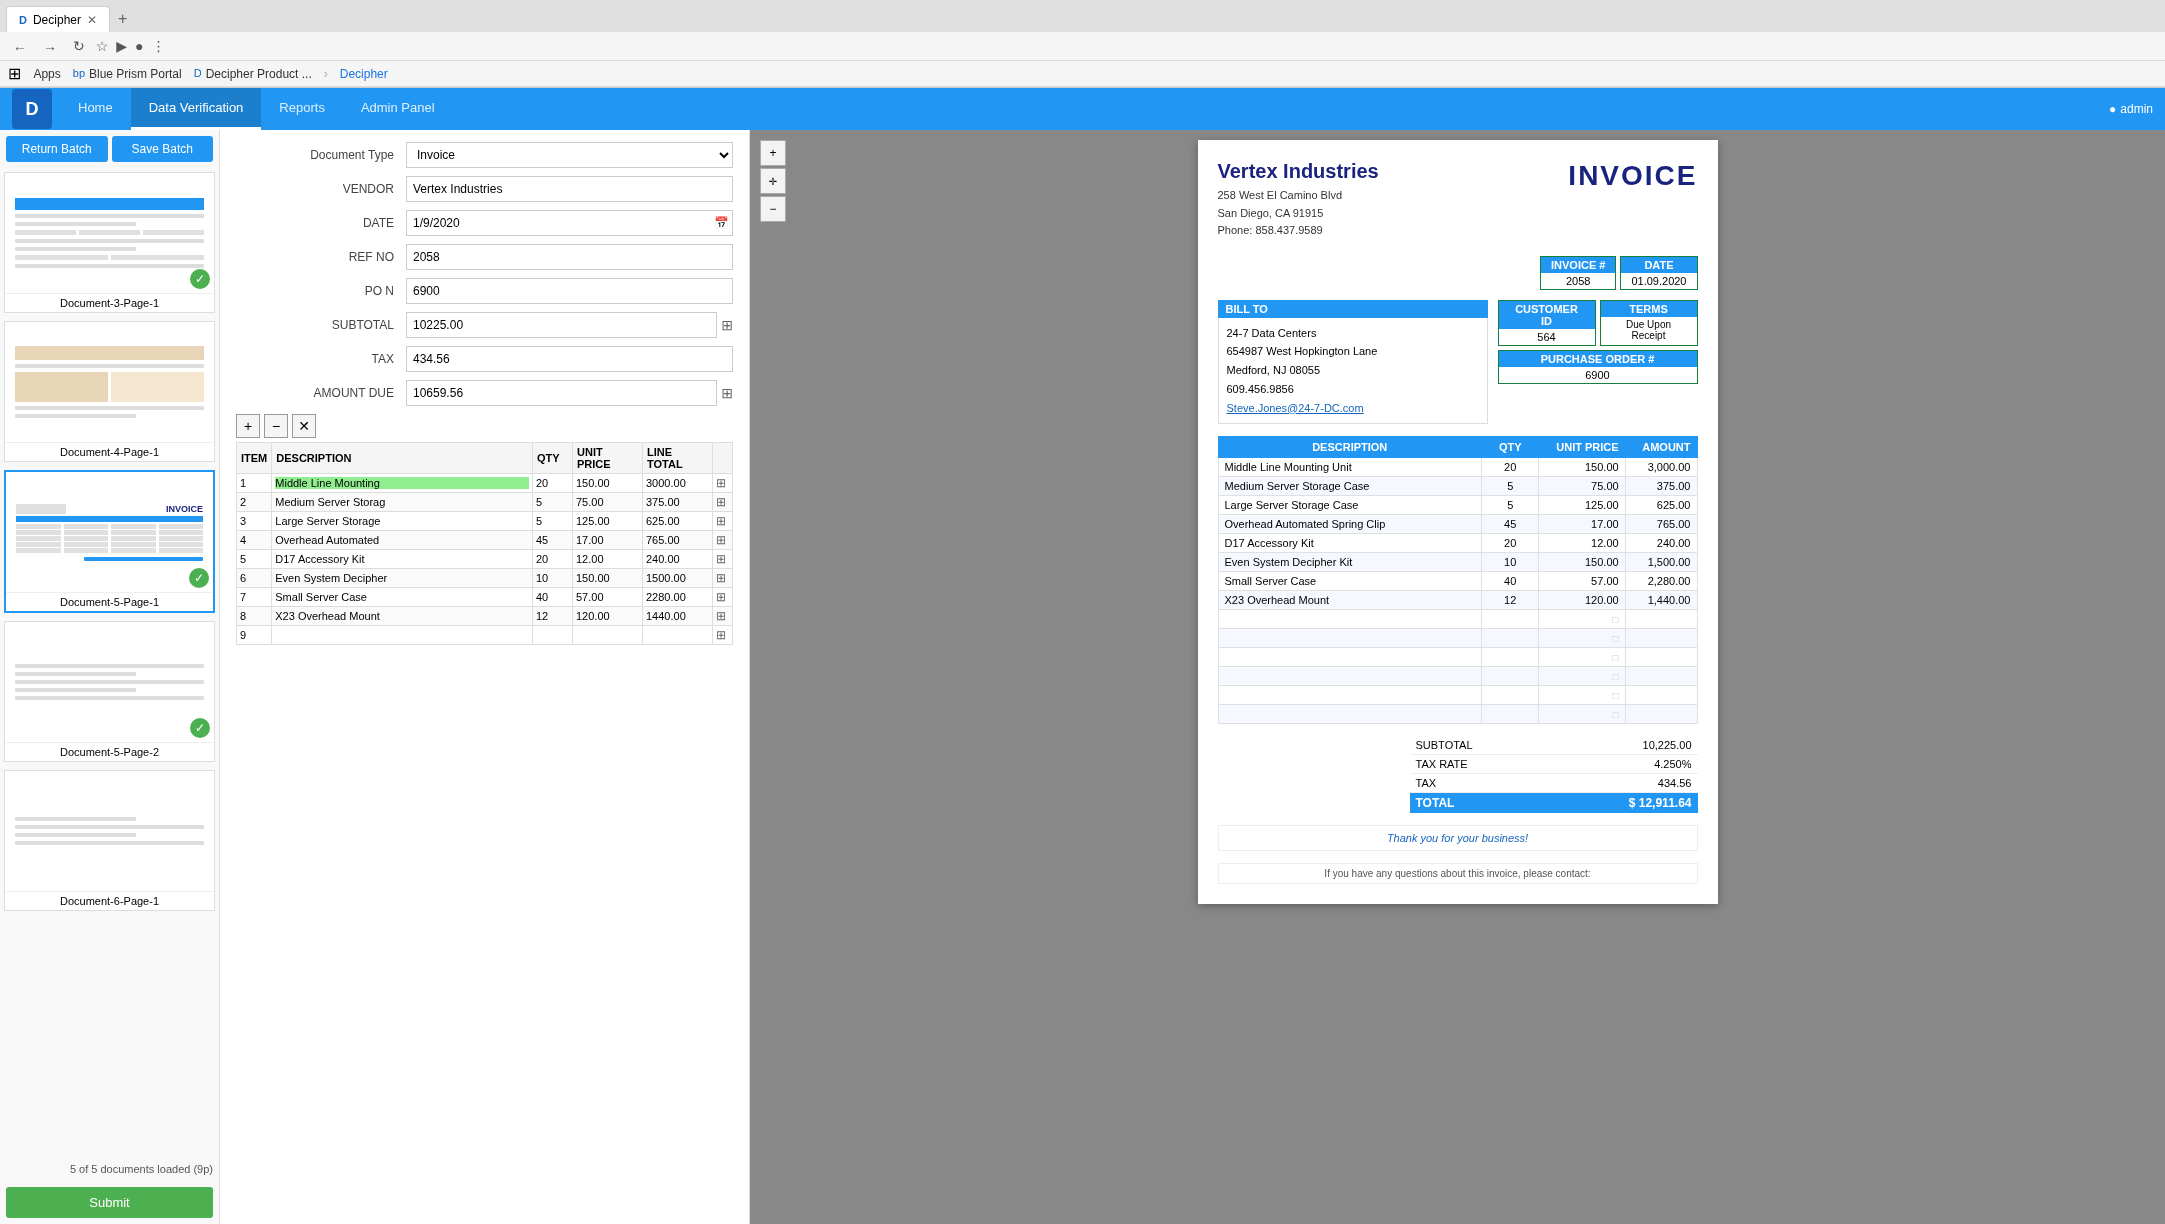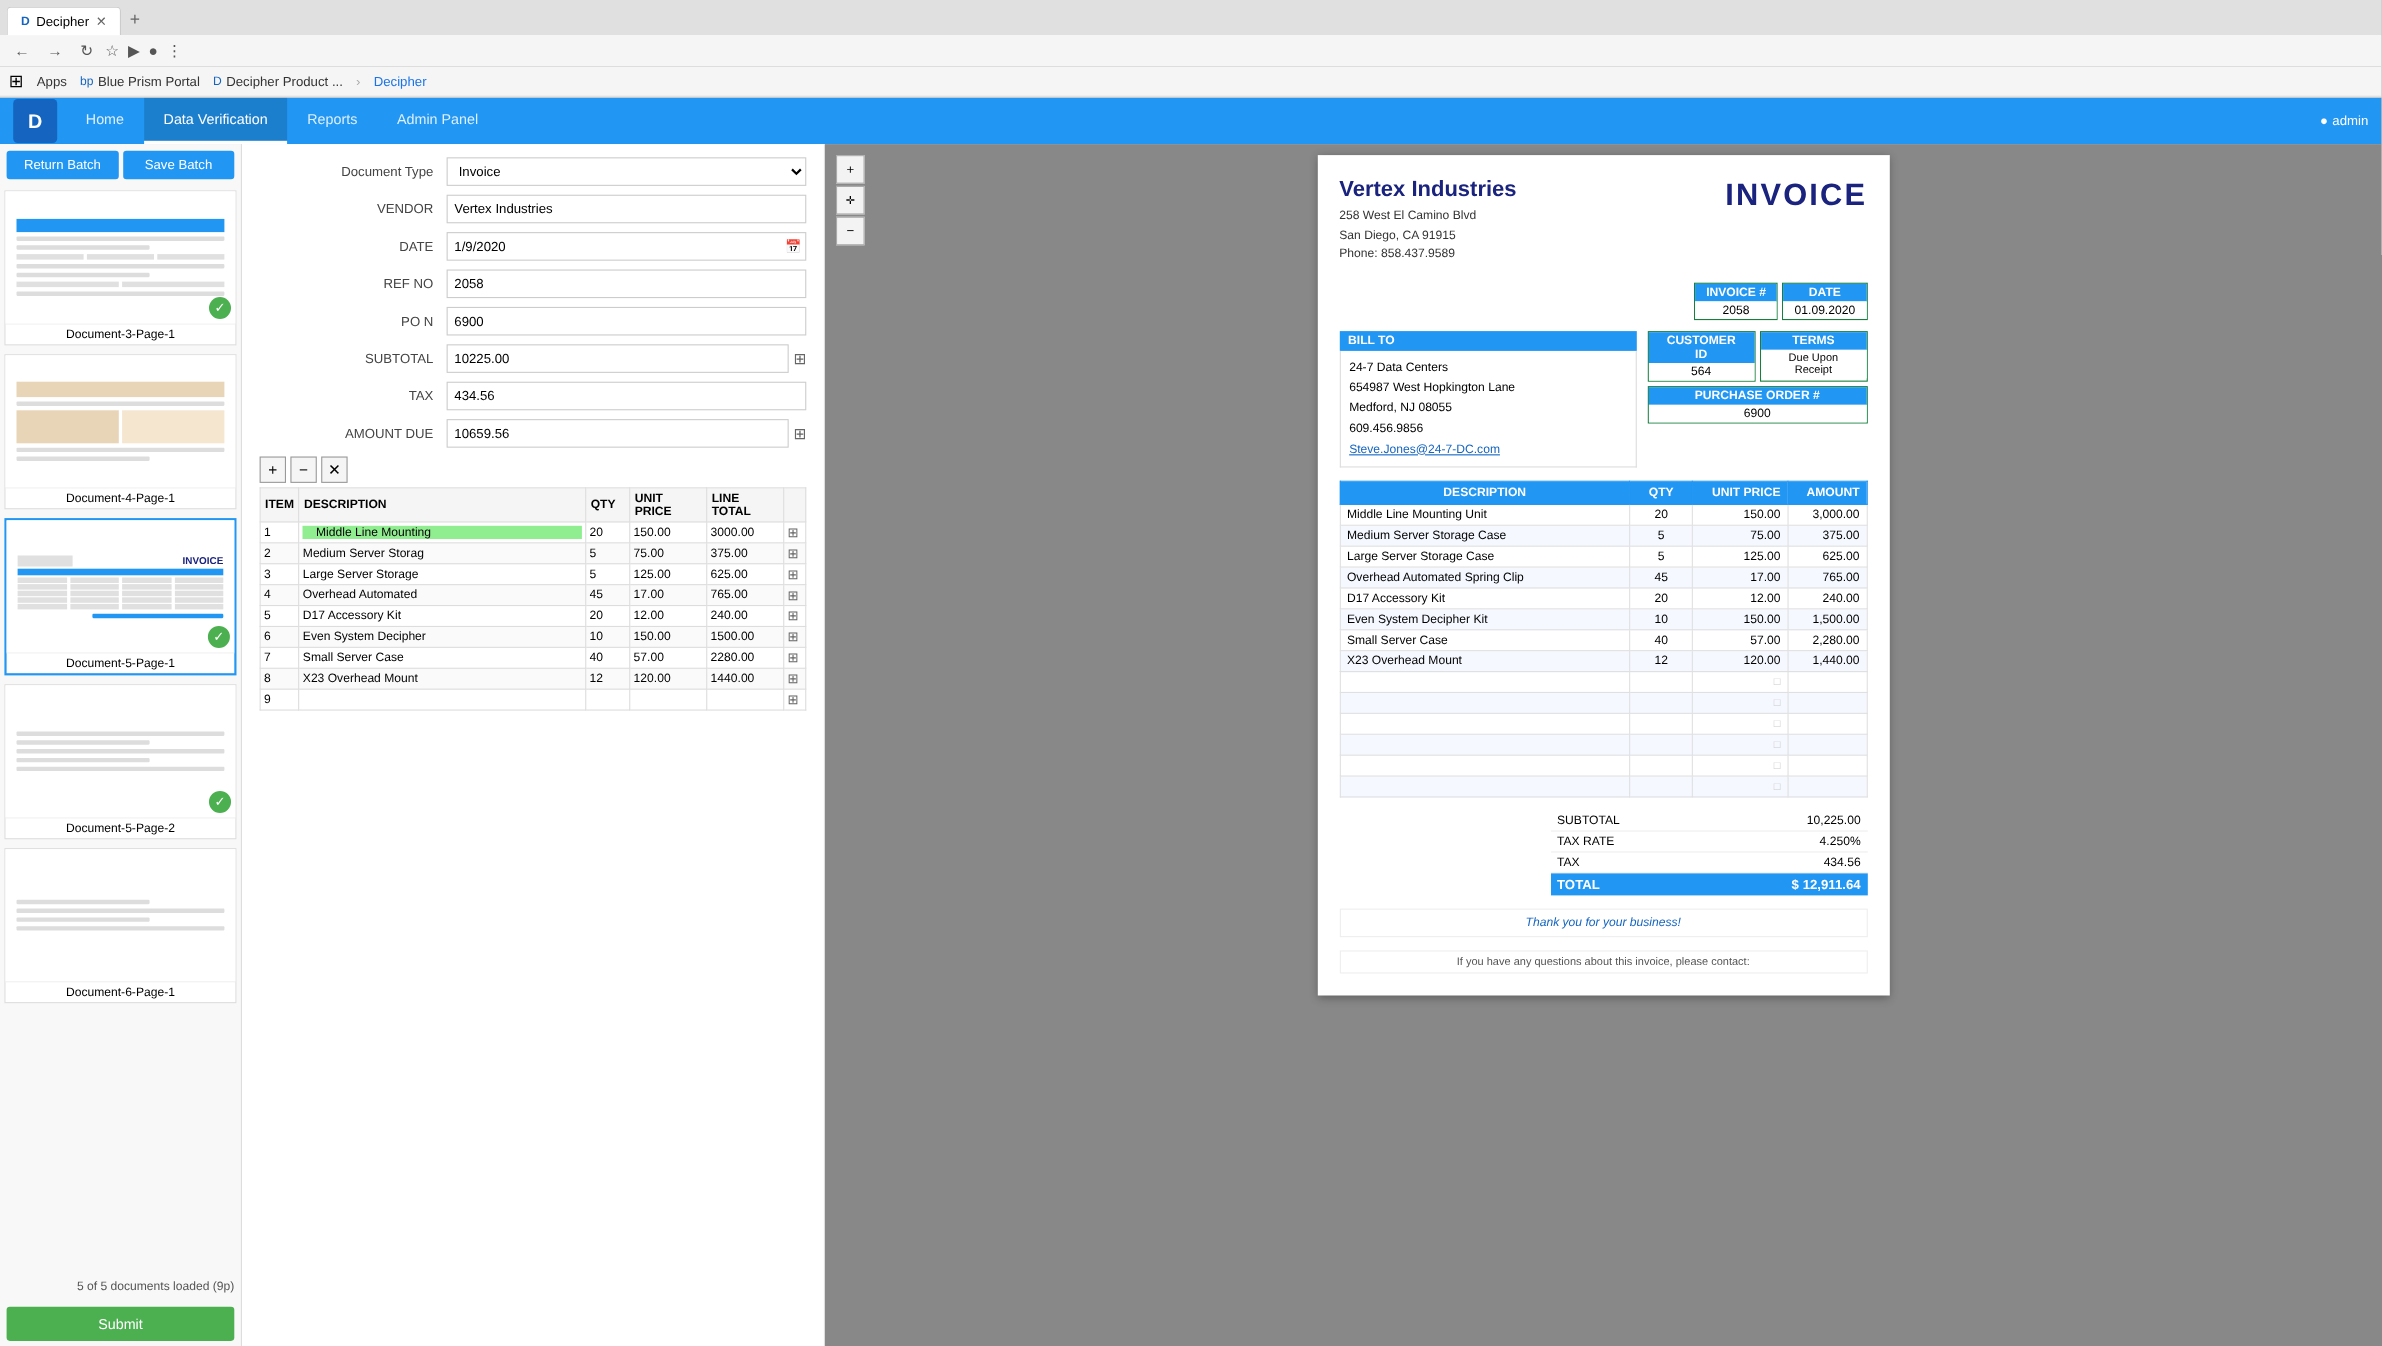--- a/index.html
+++ b/index.html
@@ -9,21 +9,21 @@
     .browser-chrome { background: #f5f5f5; border-bottom: 1px solid #ccc; }
     .tab-bar { display: flex; align-items: center; background: #e0e0e0; padding: 6px 0 0 6px; height: 32px; }
     .tab { display: flex; align-items: center; background: white; border: 1px solid #ccc; border-bottom: none; border-radius: 4px 4px 0 0; padding: 0 12px; height: 26px; font-size: 12px; gap: 6px; }
     .tab-close { cursor: pointer; color: #666; }
     .tab-new { background: none; border: none; font-size: 16px; cursor: pointer; padding: 0 8px; color: #666; }
     .address-bar { display: flex; align-items: center; padding: 4px 8px; gap: 6px; background: #f5f5f5; border-bottom: 1px solid #ddd; }
     .nav-btn { background: none; border: none; cursor: pointer; font-size: 14px; color: #555; padding: 2px 5px; }
     .url-bar { flex: 1; border: 1px solid #ccc; border-radius: 12px; padding: 3px 10px; font-size: 12px; background: white; }
     .browser-icons { display: flex; gap: 8px; color: #555; font-size: 14px; }
     .bookmarks-bar { display: flex; align-items: center; padding: 3px 8px; gap: 12px; background: #f5f5f5; border-bottom: 1px solid #ddd; font-size: 12px; }
-    .bookmark-item { display: flex; align-items: center; gap: 4px; cursor: pointer; color: #333; }
+    .bookmark-item { display: flex; gap: 4px; cursor: pointer; color: #333; }
     .bookmark-item.active { color: #1a73e8; }
 
     
     .app-header { display: flex; align-items: center; background: #2196F3; height: 42px; padding: 0 12px; gap: 0; }
     .app-logo { width: 40px; height: 40px; background: #1565C0; display: flex; align-items: center; justify-content: center; color: white; font-weight: bold; font-size: 18px; border-radius: 4px; }
     .nav-tabs { display: flex; margin-left: 8px; }
     .nav-tab { padding: 0 18px; height: 42px; display: flex; align-items: center; color: rgba(255,255,255,0.85); cursor: pointer; font-size: 13px; border-bottom: 3px solid transparent; }
     .nav-tab.active { color: white; background: rgba(0,0,0,0.15); border-bottom: 3px solid white; }
     .header-user { margin-left: auto; color: white; font-size: 12px; display: flex; align-items: center; gap: 4px; }
 
@@ -53,21 +53,21 @@
     .form-select { flex: 1; border: 1px solid #ccc; padding: 4px 6px; font-size: 12px; height: 26px; background: white; }
     .grid-icon { color: #666; cursor: pointer; margin-left: 4px; font-size: 14px; }
 
     
     .table-toolbar { display: flex; gap: 4px; margin-bottom: 4px; }
     .tbl-btn { width: 24px; height: 24px; border: 1px solid #999; background: #f5f5f5; cursor: pointer; display: flex; align-items: center; justify-content: center; font-size: 14px; }
     .line-table { width: 100%; border-collapse: collapse; font-size: 11px; }
     .line-table th { background: #f5f5f5; border: 1px solid #ddd; padding: 3px 4px; text-align: left; font-weight: bold; }
     .line-table td { border: 1px solid #ddd; padding: 2px 3px; }
     .line-table tr:nth-child(even) { background: #fafafa; }
-    .cell-highlight { background: #90EE90 !important; padding-left: 12px; }
+    .cell-highlight { background: #90EE90 !important; }
     .cell-input { width: 100%; border: none; background: transparent; font-size: 11px; outline: none; }
 
     
     .preview-panel { flex: 1; background: #888; overflow: auto; position: relative; }
     .preview-controls { position: absolute; top: 10px; left: 10px; z-index: 10; display: flex; flex-direction: column; gap: 2px; }
     .preview-btn { width: 26px; height: 26px; background: rgba(255,255,255,0.9); border: 1px solid #aaa; cursor: pointer; display: flex; align-items: center; justify-content: center; font-size: 12px; }
     .invoice-container { margin: 10px auto; background: white; width: 520px; min-height: 700px; padding: 20px; box-shadow: 0 2px 8px rgba(0,0,0,0.3); }
 
     
     .inv-header { display: flex; justify-content: space-between; align-items: flex-start; margin-bottom: 16px; }

